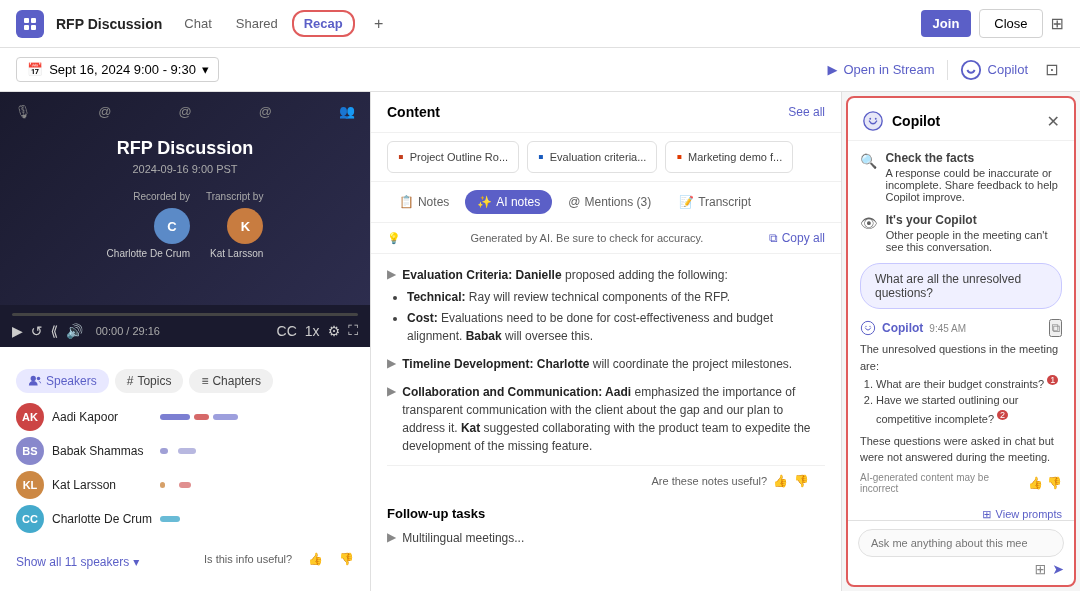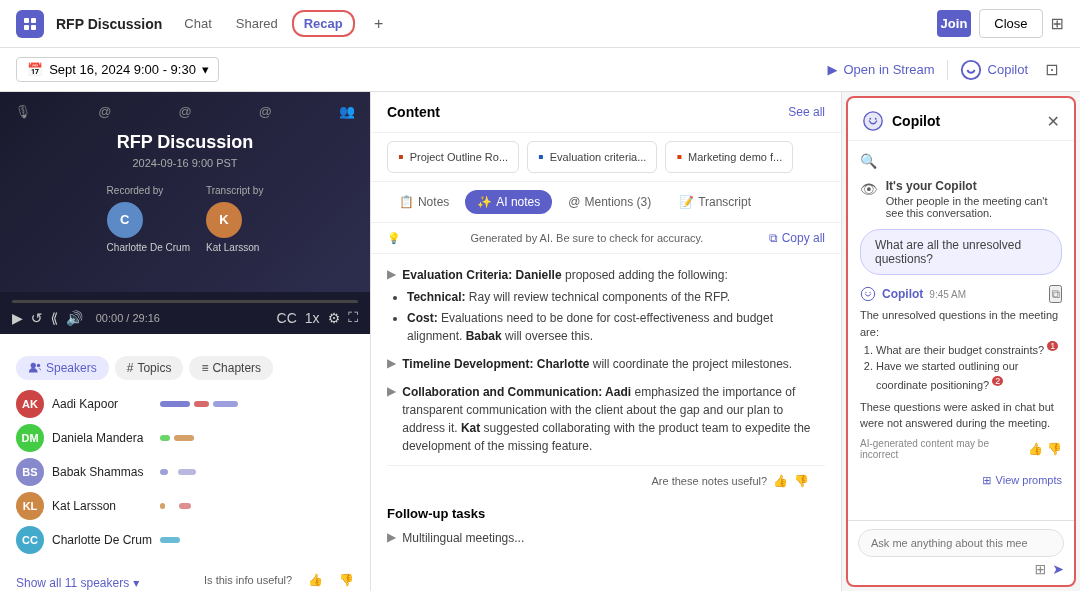--- a/index.html
+++ b/index.html
@@ -8,41 +8,41 @@
     
     .header { background: #fff; border-bottom: 1px solid #e0e0e0; padding: 0 16px; display: flex; align-items: center; height: 48px; gap: 12px; }
     .app-icon { width: 28px; height: 28px; background: #5b5fc7; border-radius: 6px; display: flex; align-items: center; justify-content: center; }
     .app-icon svg { width: 16px; height: 16px; fill: white; }
     .meeting-title { font-weight: 600; font-size: 14px; color: #242424; }
     .nav-tabs { display: flex; gap: 4px; }
     .nav-tab { padding: 4px 10px; font-size: 13px; color: #616161; cursor: pointer; border-radius: 4px; border: none; background: none; }
     .nav-tab.active { color: #5b5fc7; font-weight: 600; border: 2px solid #e05c5c; border-radius: 12px; background: none; }
     .add-btn { width: 24px; height: 24px; border: none; background: none; cursor: pointer; font-size: 16px; color: #616161; }
     .header-right { margin-left: auto; display: flex; gap: 8px; align-items: center; }
-    .join-btn { background: #5b5fc7; color: white; border: none; padding: 6px 4px; border-radius: 4px; font-size: 13px; font-weight: 600; cursor: pointer; }
+    .join-btn { background: #5b5fc7; color: white; border: none; padding: 6px 12px; border-radius: 4px; font-size: 13px; font-weight: 600; cursor: pointer; }
     .close-btn { background: none; border: 1px solid #d1d1d1; padding: 6px 14px; border-radius: 4px; font-size: 13px; cursor: pointer; }
     .screen-icon { color: #616161; cursor: pointer; font-size: 16px; }
 
     
     .toolbar { background: #fff; border-bottom: 1px solid #e0e0e0; padding: 8px 16px; display: flex; align-items: center; gap: 16px; height: 44px; }
     .date-selector { display: flex; align-items: center; gap: 6px; border: 1px solid #d1d1d1; border-radius: 4px; padding: 4px 10px; cursor: pointer; font-size: 13px; }
     .toolbar-right { margin-left: auto; display: flex; align-items: center; gap: 12px; }
     .toolbar-btn { display: flex; align-items: center; gap: 6px; color: #5b5fc7; font-size: 13px; cursor: pointer; background: none; border: none; }
     .toolbar-divider { width: 1px; height: 20px; background: #e0e0e0; }
 
     
     .main { display: flex; flex: 1; overflow: hidden; }
 
     
     .left-panel { width: 370px; flex-shrink: 0; background: #1a1a2e; display: flex; flex-direction: column; }
     .video-area { flex: 1; background: linear-gradient(135deg, #1a1a2e 0%, #2d2d4e 100%); display: flex; flex-direction: column; align-items: center; justify-content: center; padding: 20px; position: relative; min-height: 200px; }
     .video-title { color: white; font-size: 18px; font-weight: 600; text-align: center; }
     .video-date { color: #aaa; font-size: 11px; text-align: center; margin-top: 4px; }
     .video-avatars { display: flex; gap: 16px; margin-top: 16px; }
-    .avatar-group { display: flex; flex-direction: column; align-items: flex-start; gap: 4px; }
+    .avatar-group { display: flex; flex-direction: column; align-items: flex-end; gap: 4px; }
     .avatar { width: 36px; height: 36px; border-radius: 50%; display: flex; align-items: center; justify-content: center; font-size: 13px; font-weight: 600; color: white; }
     .avatar-name { color: #ccc; font-size: 10px; text-align: center; }
     .video-icons-row { position: absolute; top: 12px; display: flex; justify-content: space-between; width: 92%; }
     .video-controls { background: #1a1a2e; padding: 8px 12px; }
     .progress-bar { width: 100%; height: 3px; background: #444; border-radius: 2px; margin-bottom: 6px; }
     .progress-fill { height: 100%; width: 0%; background: #5b5fc7; border-radius: 2px; }
     .controls-row { display: flex; align-items: center; gap: 8px; color: #ccc; font-size: 12px; }
     .ctrl-btn { background: none; border: none; color: #ccc; cursor: pointer; font-size: 14px; }
     .time-display { font-size: 11px; color: #aaa; margin-left: 4px; }
     .ctrl-right { margin-left: auto; display: flex; gap: 8px; }
@@ -246,28 +246,20 @@
         <div class="speaker-item">
           <div class="speaker-avatar" style="background:#c44;">AK</div>
           <span class="speaker-name">Aadi Kapoor</span>
           <div class="speaker-bars">
             <div class="bar" style="width:30px;background:#5b5fc7;opacity:0.8"></div>
             <div class="bar" style="width:15px;background:#c44;opacity:0.8;margin-left:2px"></div>
             <div class="bar" style="width:25px;background:#5b5fc7;opacity:0.6;margin-left:2px"></div>
           </div>
         </div>
         <div class="speaker-item">
-          <div class="speaker-avatar" style="background:#4c4;">DM</div>
-          <span class="speaker-name">Daniela Mandera</span>
-          <div class="speaker-bars">
-            <div class="bar" style="width:10px;background:#4c4;opacity:0.8"></div>
-            <div class="bar" style="width:20px;background:#c84;opacity:0.8;margin-left:2px"></div>
-          </div>
-        </div>
-        <div class="speaker-item">
           <div class="speaker-avatar" style="background:#88c;">BS</div>
           <span class="speaker-name">Babak Shammas</span>
           <div class="speaker-bars">
             <div class="bar" style="width:8px;background:#88c;opacity:0.8"></div>
             <div class="bar" style="width:18px;background:#88c;opacity:0.6;margin-left:8px"></div>
           </div>
         </div>
         <div class="speaker-item">
           <div class="speaker-avatar" style="background:#c84;">KL</div>
           <span class="speaker-name">Kat Larsson</span>
@@ -393,20 +385,24 @@
           <circle cx="9" cy="9.5" r="1" fill="#5b5fc7"></circle>
           <circle cx="15" cy="9.5" r="1" fill="#5b5fc7"></circle>
         </svg>
         <span>Copilot</span>
       </div>
       <button class="copilot-close">✕</button>
     </div>
     <div class="copilot-body">
       <div class="info-item">
         <div class="info-icon">🔍</div>
+        <div class="info-content">
+          <div class="info-title">Check the facts</div>
+          <div>A response could be inaccurate or incomplete. Share feedback to help Copilot improve.</div>
+        </div>
       </div>
       <div class="info-item">
         <div class="info-icon">👁</div>
         <div class="info-content">
           <div class="info-title">It's your Copilot</div>
           <div>Other people in the meeting can't see this conversation.</div>
         </div>
       </div>
       <div class="suggestion-bubble">What are all the unresolved questions?</div>
       <div class="copilot-message">
@@ -420,21 +416,21 @@
             </svg>
             <span class="copilot-name-text">Copilot</span>
             <span class="copilot-time">9:45 AM</span>
           </div>
           <button class="copilot-copy">⧉</button>
         </div>
         <div class="msg-text">
           <span>The unresolved questions in the meeting are:</span>
           <ol>
             <li><span>What are their budget constraints?</span> <sup style="background:#c44;color:white;border-radius:50%;padding:0 3px;font-size:9px;">1</sup></li>
-            <li><span>Have we started outlining our coordinate positioning?</span> <sup style="background:#c44;color:white;border-radius:50%;padding:0 3px;font-size:9px;">2</sup></li>
+            <li><span>Have we started outlining our competitive incomplete?</span> <sup style="background:#c44;color:white;border-radius:50%;padding:0 3px;font-size:9px;">2</sup></li>
           </ol>
           <div style="margin-top:6px;">These questions were asked in chat but were not answered during the meeting.</div>
         </div>
         <div class="ai-disclaimer">
           <span>AI-generated content may be incorrect</span>
           <div class="feedback-btns">
             <button class="fb-btn">👍</button>
             <button class="fb-btn">👎</button>
           </div>
         </div>

